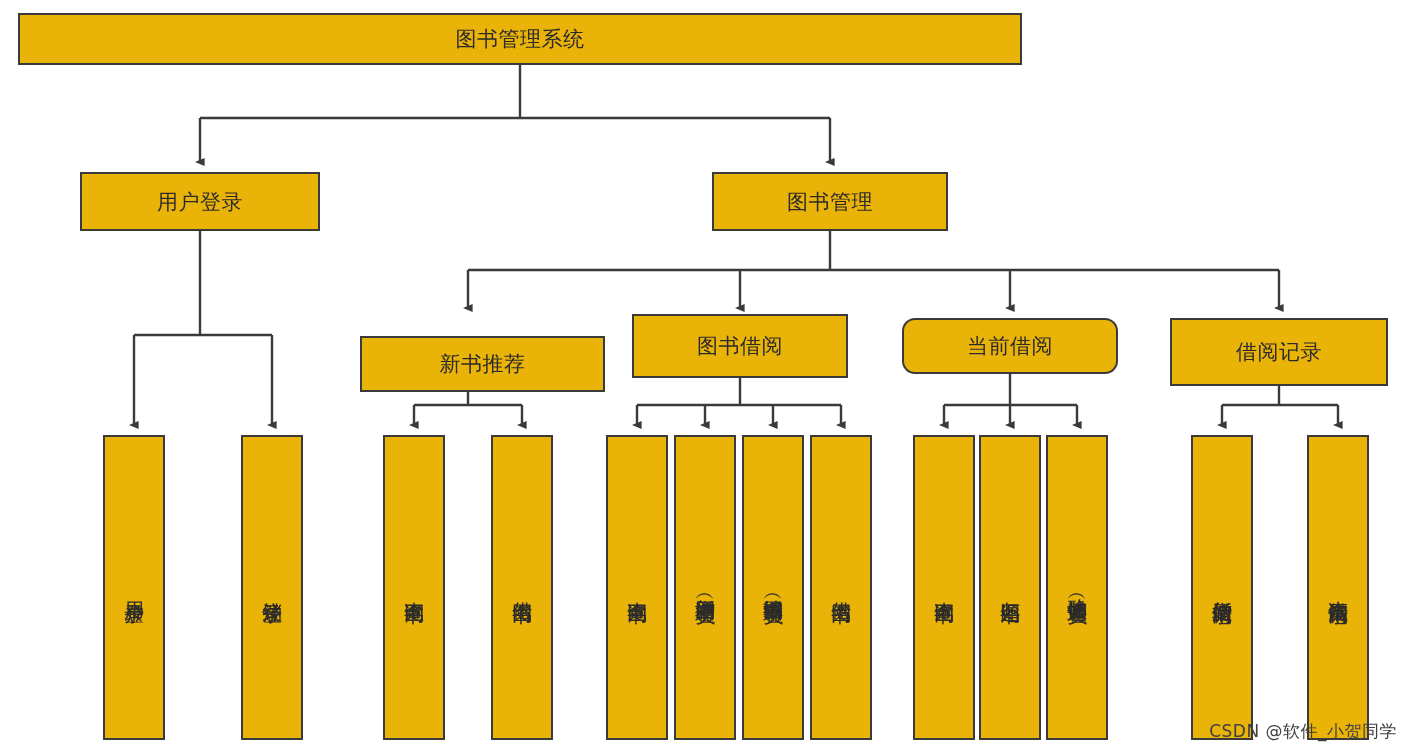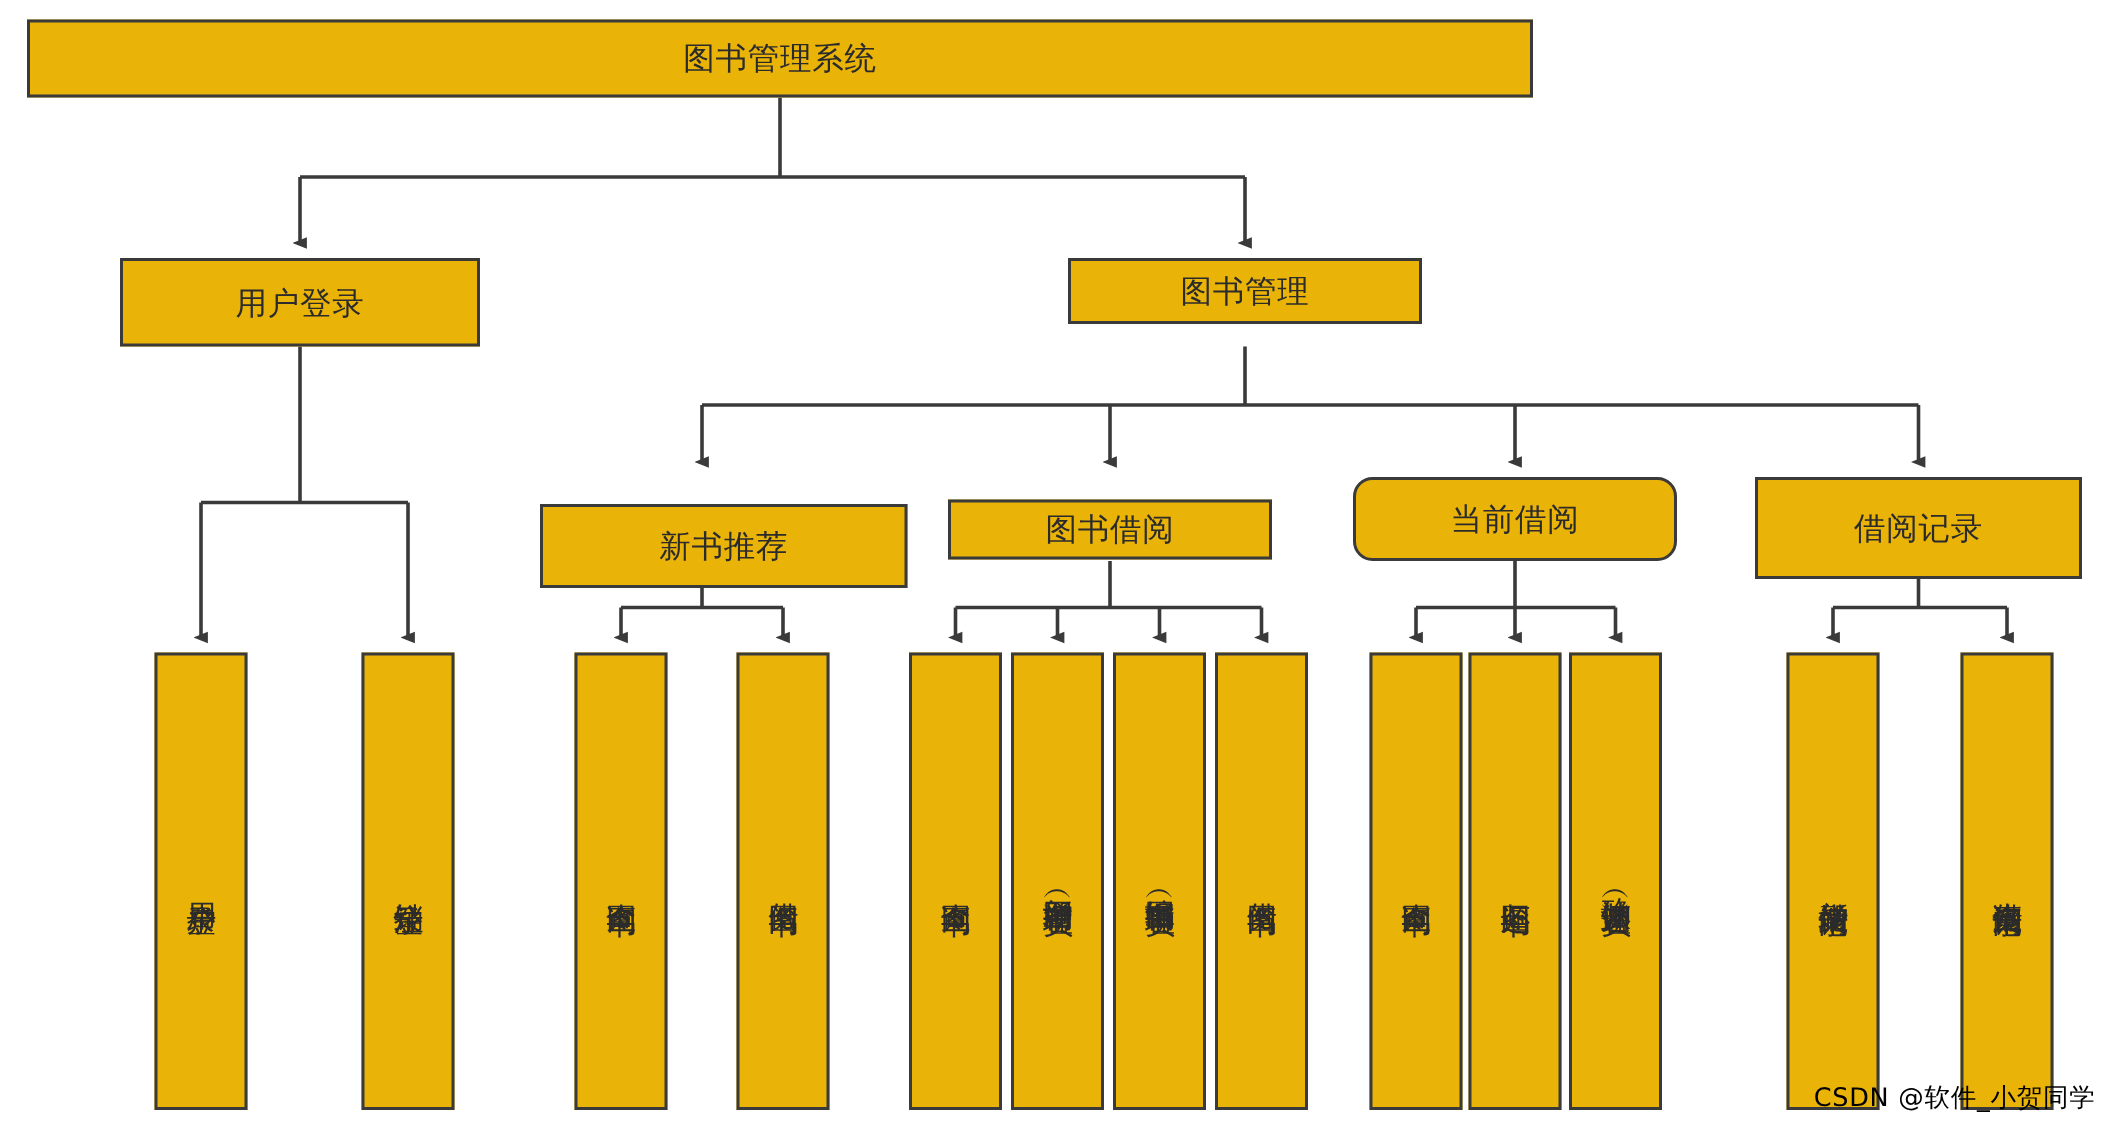--- a/index.html
+++ b/index.html
@@ -55,21 +55,21 @@
     text-align: center;
   }
   .node .label {
     display: block;
   }
   #watermark {
     position: absolute;
     right: 8px;
     bottom: 4px;
     font-size: 17px;
-    color: #000000;
+    color: #404040;
     letter-spacing: 0.5px;
     user-select: none;
     white-space: nowrap;
   }
 </style>
 </head>
 <body>
 
 <div id="diagram-root">
 
@@ -123,28 +123,28 @@
     </g>
   </svg>
 
   <div class="node horiz" style="left:18px; top:13px; width:1004px; height:52px;">
     <span class="label">图书管理系统</span>
   </div>
 
   <div class="node horiz" style="left:80px; top:172px; width:240px; height:59px;">
     <span class="label">用户登录</span>
   </div>
-  <div class="node horiz" style="left:712px; top:172px; width:236px; height:44px;">
+  <div class="node horiz" style="left:712px; top:172px; width:236px; height:59px;">
     <span class="label">图书管理</span>
   </div>
 
   <div class="node horiz" style="left:360px; top:336px; width:245px; height:56px;">
     <span class="label">新书推荐</span>
   </div>
-  <div class="node horiz" style="left:632px; top:333px; width:216px; height:40px;">
+  <div class="node horiz" style="left:632px; top:314px; width:216px; height:64px;">
     <span class="label">图书借阅</span>
   </div>
   <div class="node horiz" style="left:902px; top:318px; width:216px; height:56px;border-radius:13px;">
     <span class="label">当前借阅</span>
   </div>
   <div class="node horiz" style="left:1170px; top:318px; width:218px; height:68px;">
     <span class="label">借阅记录</span>
   </div>
 
   <div class="node vert" style="left:103px; top:435px; width:62px; height:305px;">

